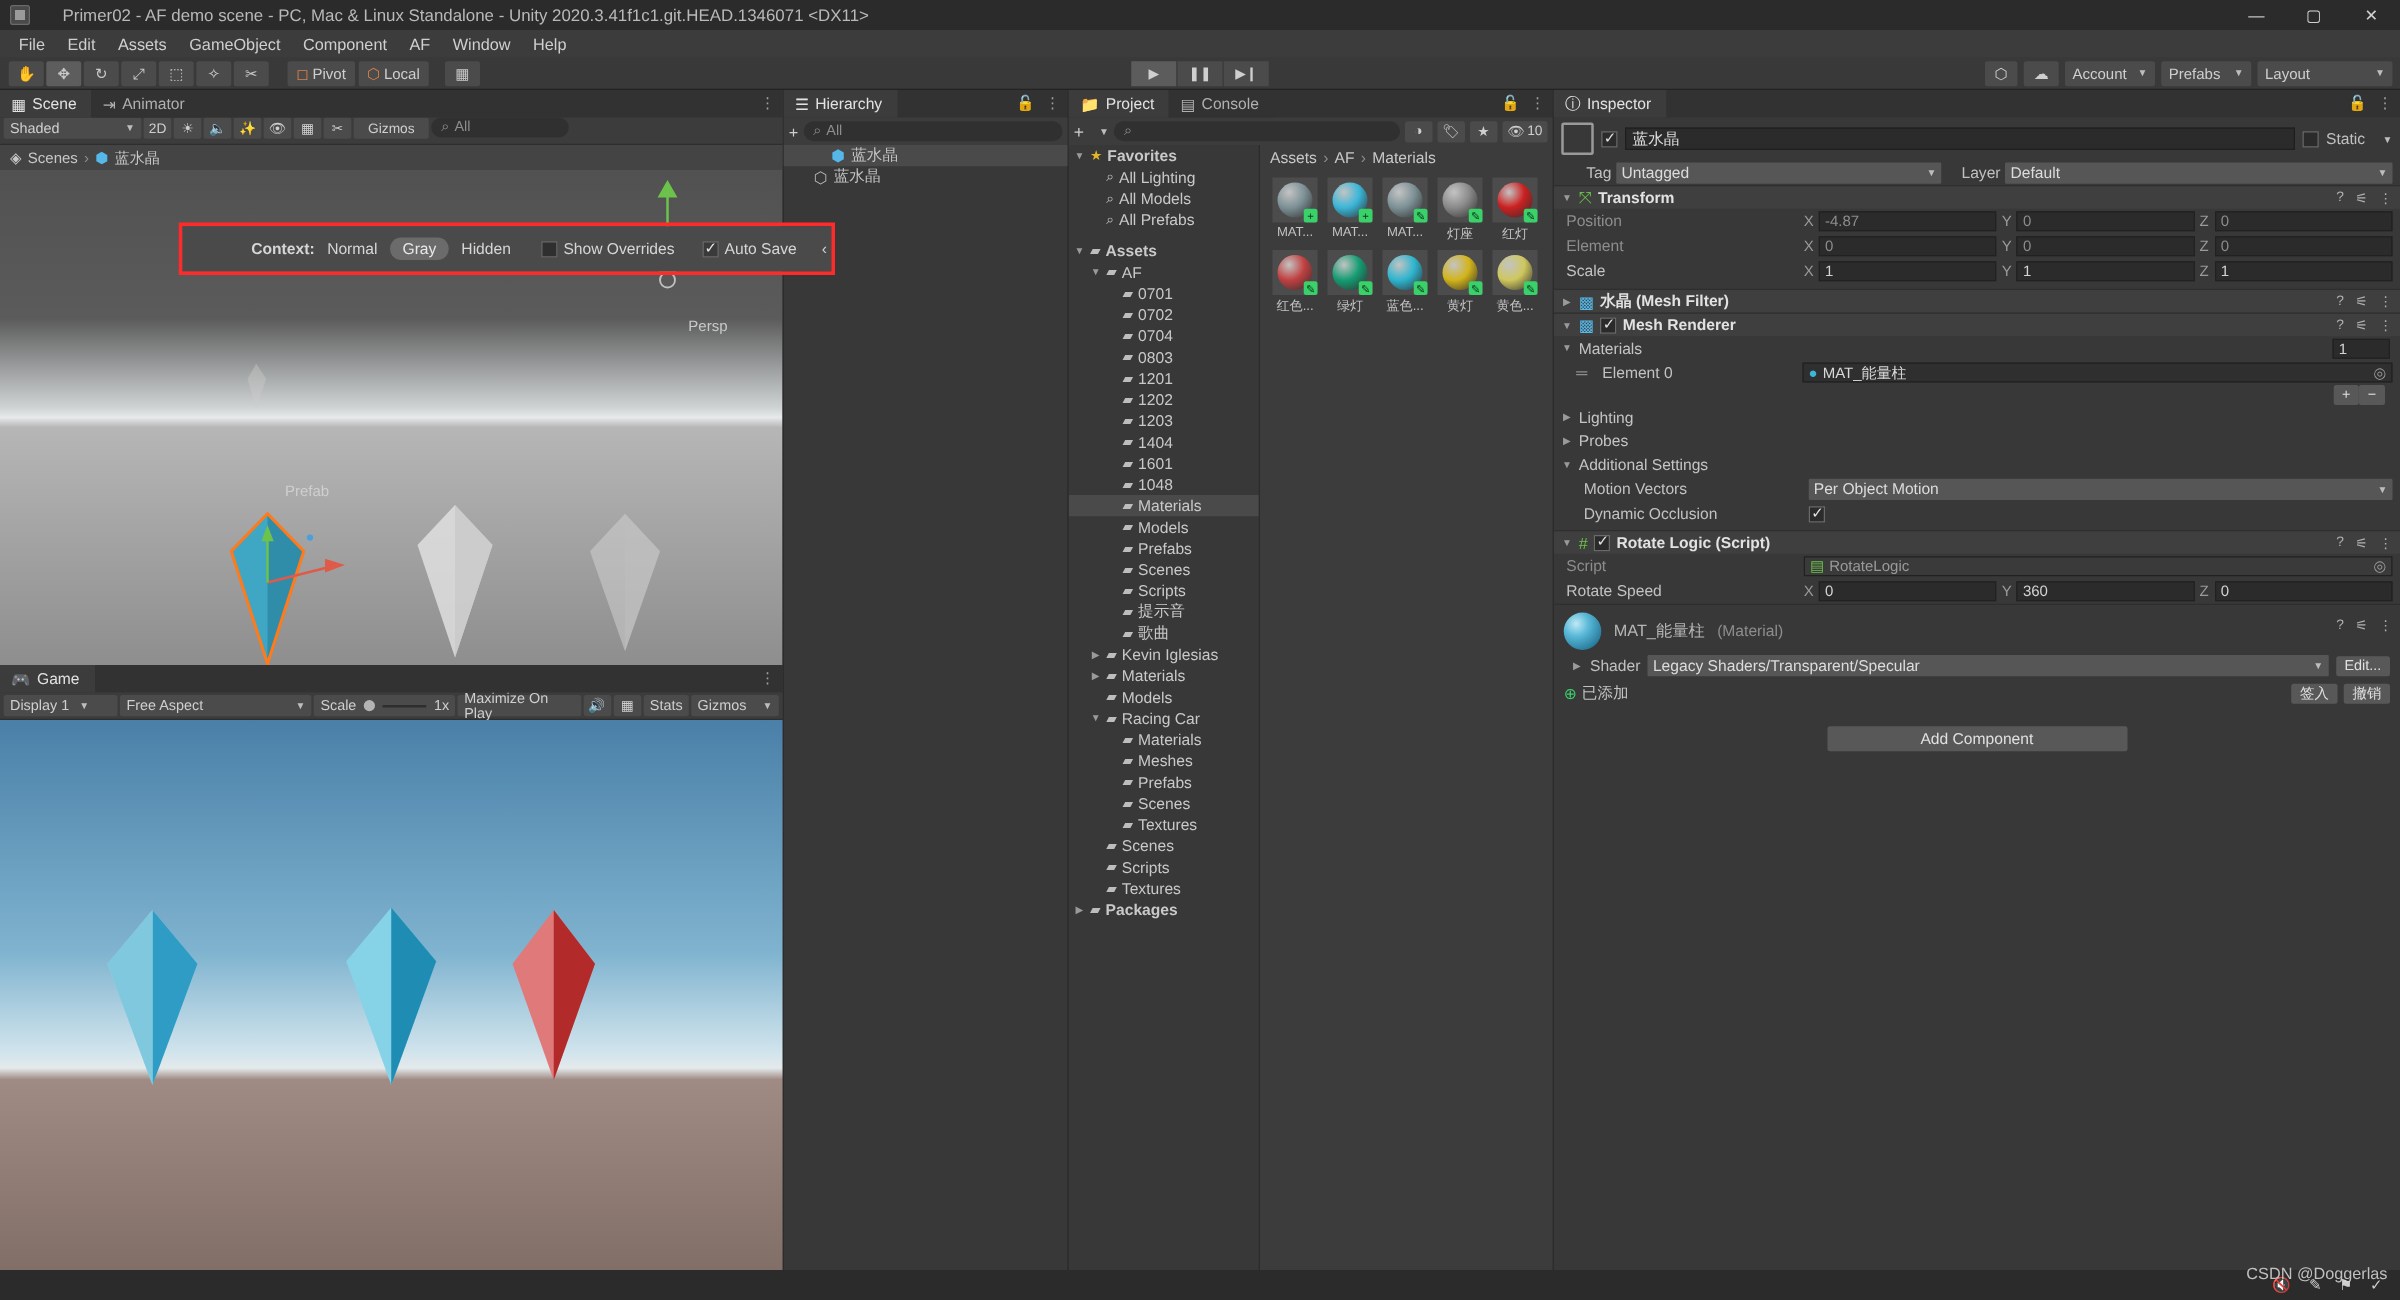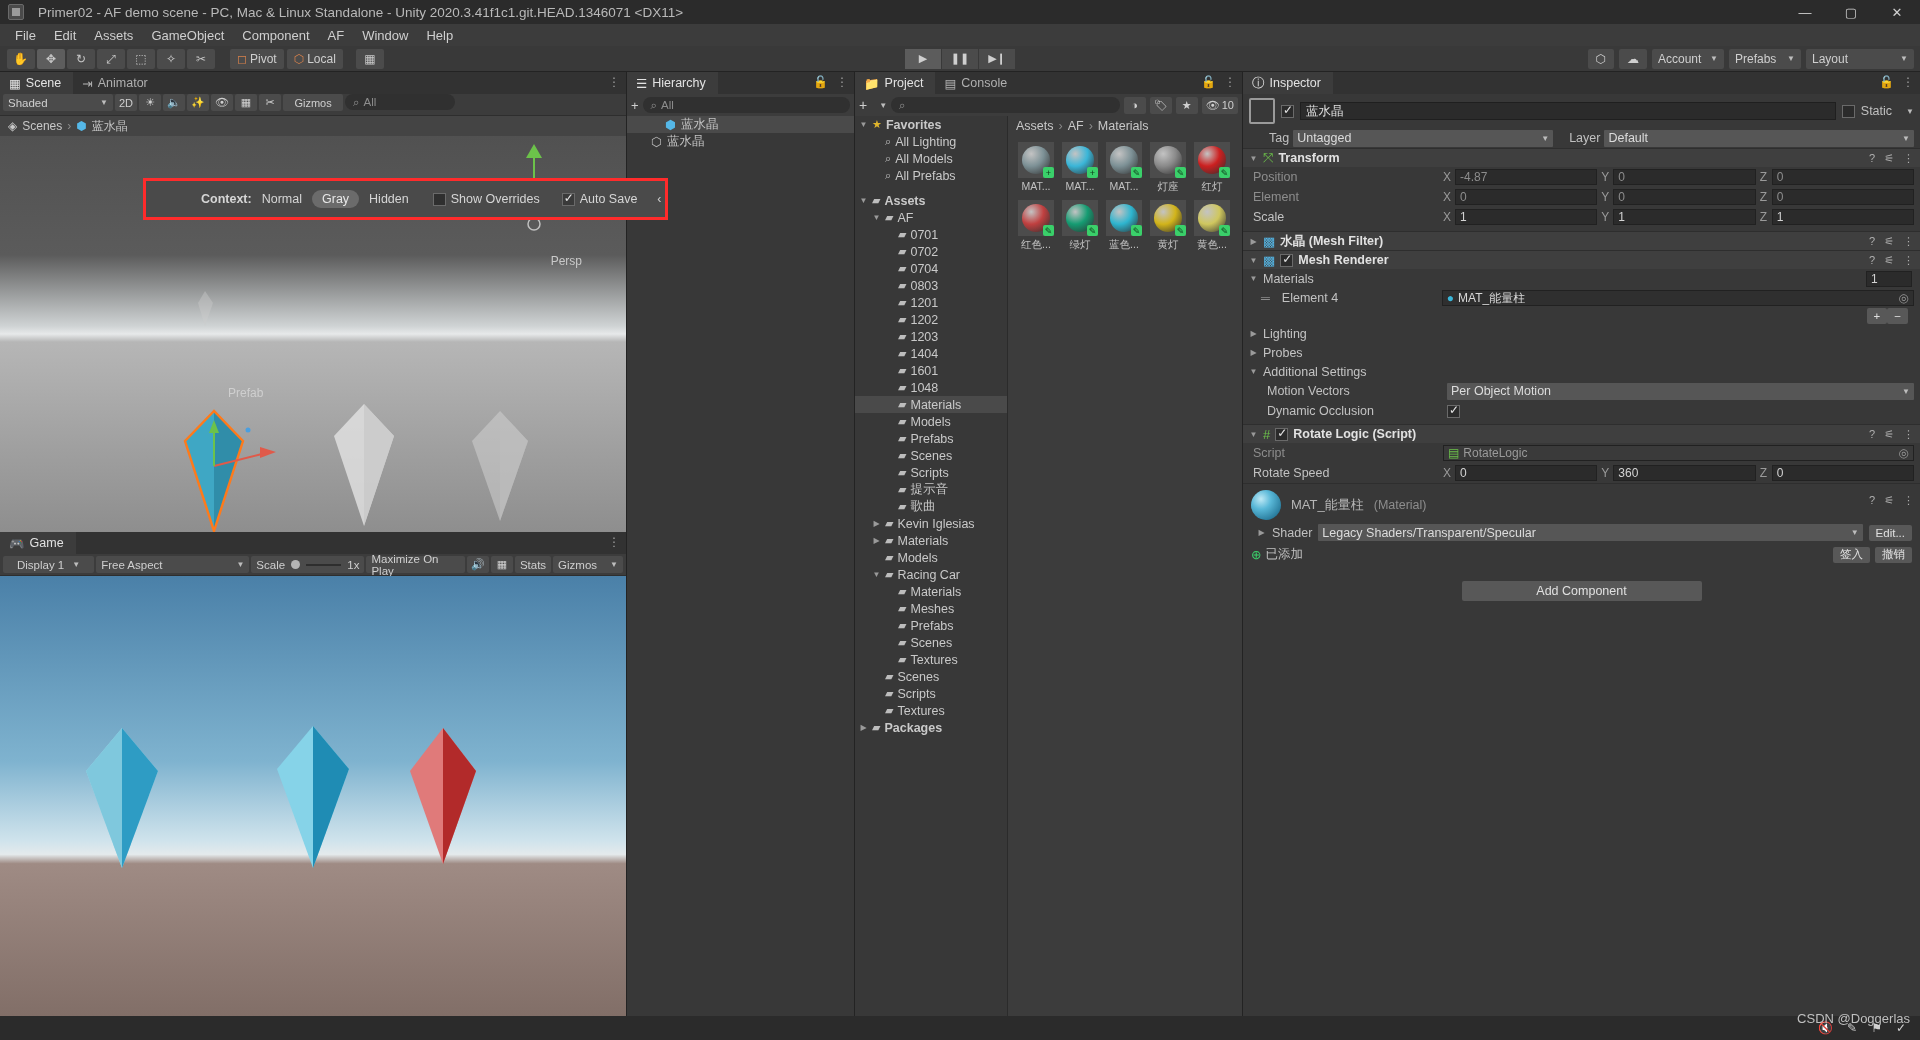--- a/index.html
+++ b/index.html
@@ -17,21 +17,21 @@
     position:relative;
   }
   .titlebar .tb-icon {
     width:16px;height:16px;margin-left:8px;background:#4a4a4a;
     border:1px solid #6a6a6a; border-radius:2px; position:relative;
   }
   .titlebar .tb-icon:after{
     content:""; position:absolute; left:3px; top:3px; width:8px; height:8px;
     background:#9a9a9a;
   }
-  .titlebar .tb-title { margin-left:14px; color:#b9b9b9; font-size:13.5px; }
+  .titlebar .tb-title { margin-left:26px; color:#b9b9b9; font-size:13.5px; }
   .win-ctrl { position:absolute; right:0; top:0; height:24px; display:flex; }
   .win-ctrl div {
     width:46px; height:24px; display:flex; align-items:center; justify-content:center;
     color:#d0d0d0; font-size:13px;
   }
 
   
   .menubar { height:22px; background:#3c3c3c; display:flex; align-items:center; padding-left:6px; }
   .menubar .mi { padding:2px 9px; color:#cfcfcf; font-size:13px; }
 
@@ -345,21 +345,21 @@
       <div class="ptabs">
         <div class="ptab active">
           <span>🎮</span>
           <span>Game</span>
         </div>
         <div class="ptab-icons">
           <span>⋮</span>
         </div>
       </div>
       <div class="game-toolbar">
-        <div class="sdd" style="width:95px;justify-content:center;">
+        <div class="sdd" style="width:95px;justify-content:flex-start;">
           <span>Display 1</span>
           <span class="caret">▼</span>
         </div>
         <div class="sdd" style="width:160px;justify-content:space-between;">
           <span>Free Aspect</span>
           <span class="caret">▼</span>
         </div>
         <div class="sdd" style="width:118px;gap:6px;">
           <span>Scale</span>
           <span style="width:9px;height:9px;border-radius:50%;background:#b4b4b4;"></span>
@@ -845,21 +845,21 @@
       </div>
       <div class="foldrow" style="justify-content:space-between;padding-right:8px;">
         <span style="display:flex;align-items:center;gap:5px;">
           <span class="tri">▼</span>
           <span>Materials</span>
         </span>
         <span class="field" style="width:46px;flex:none;">1</span>
       </div>
       <div class="prow" style="padding-left:18px;">
         <span style="color:#8d8d8d;margin-right:12px;">═</span>
-        <span class="pname" style="width:160px;">Element 4</span>
+        <span class="pname" style="width:160px;">Element 0</span>
         <div class="objfield">
           <span style="display:flex;align-items:center;gap:4px;">
             <span style="color:#3ab6d8;">●</span>
             <span>MAT_能量柱</span>
           </span>
           <span style="color:#9a9a9a;">◎</span>
         </div>
       </div>
       <div style="display:flex;justify-content:flex-end;gap:0;padding-right:12px;">
         <div class="smallbtn">+</div>

